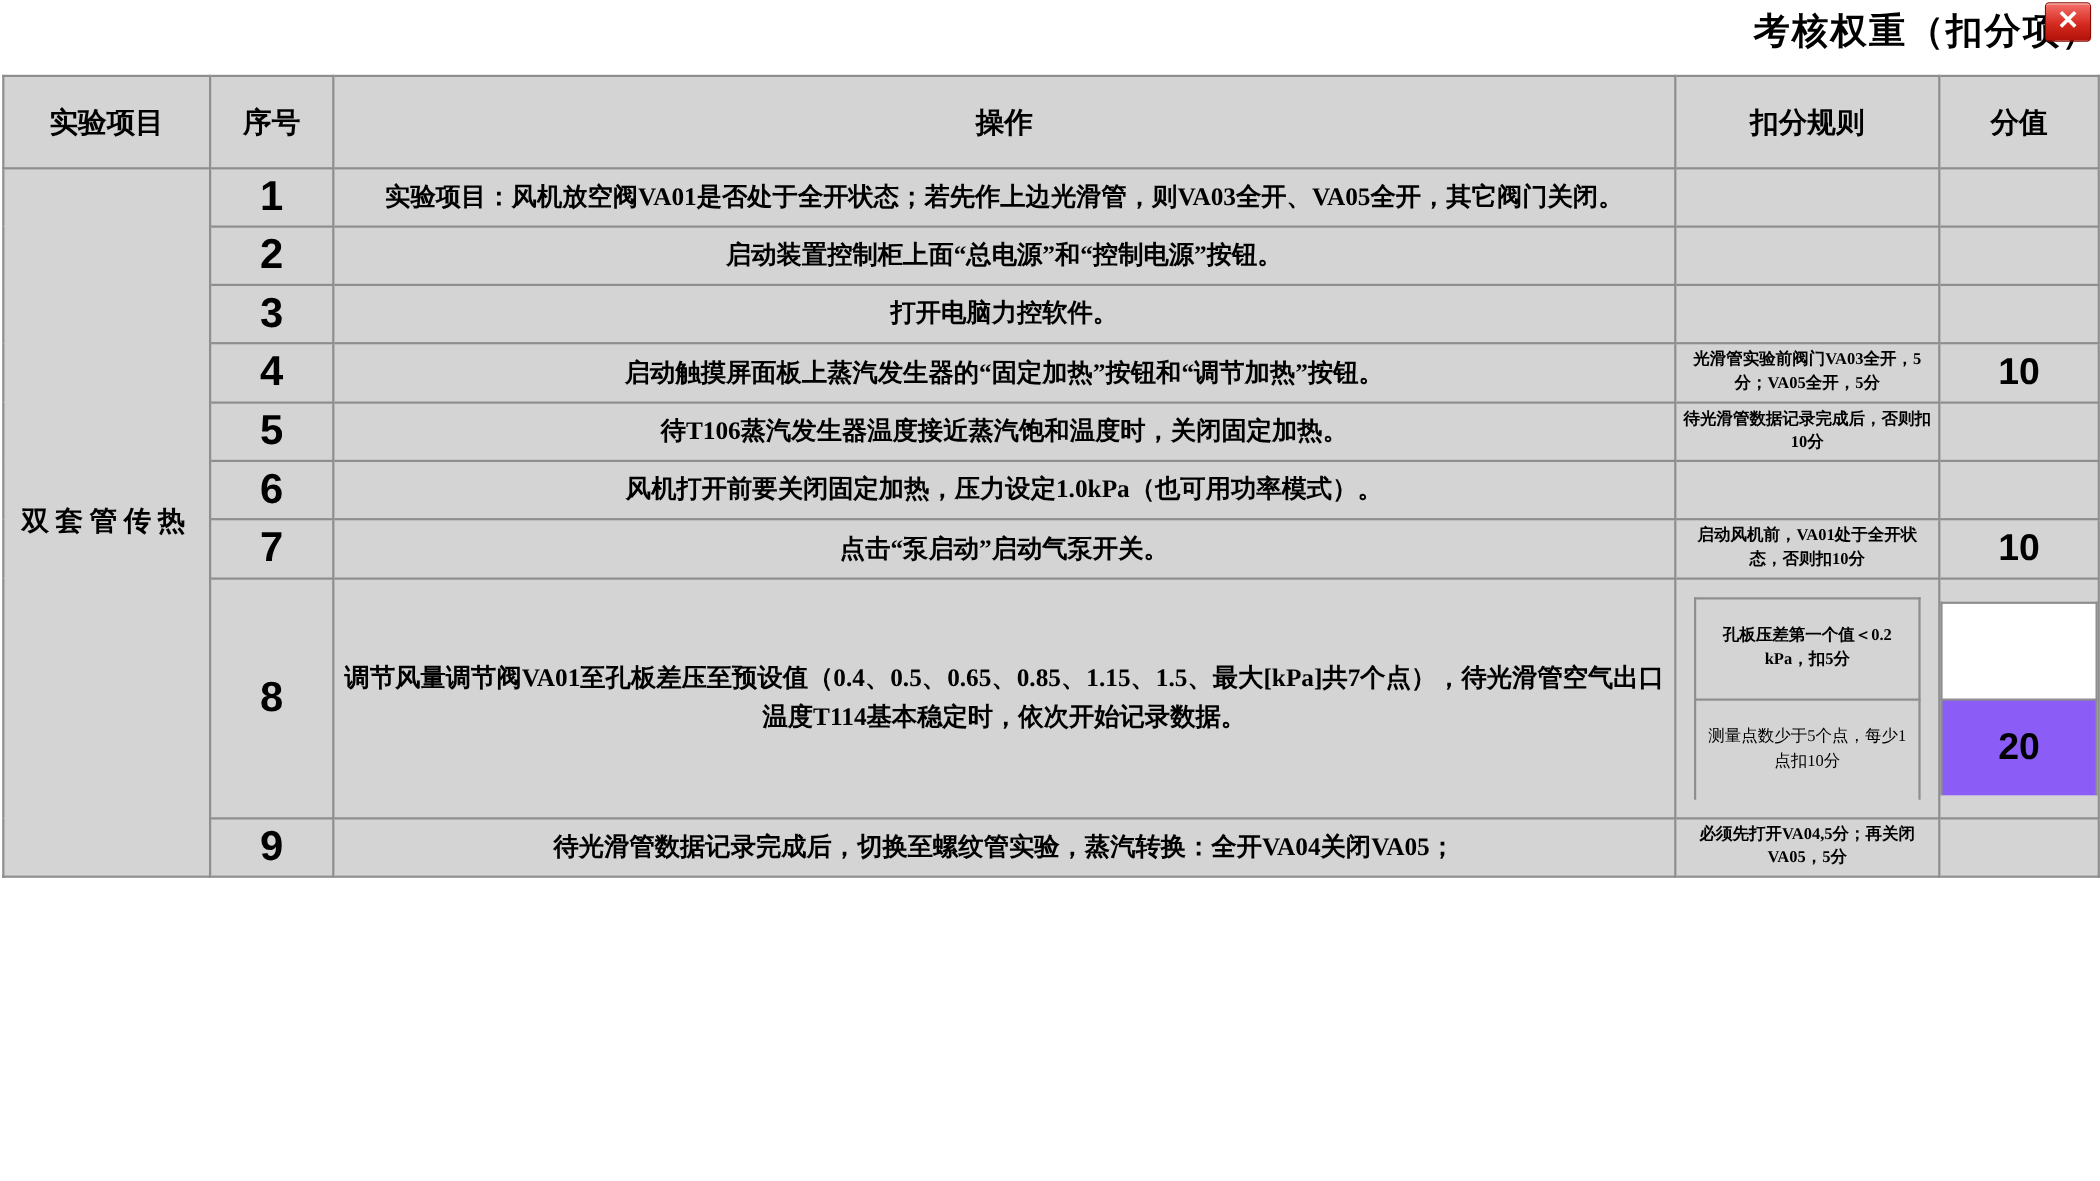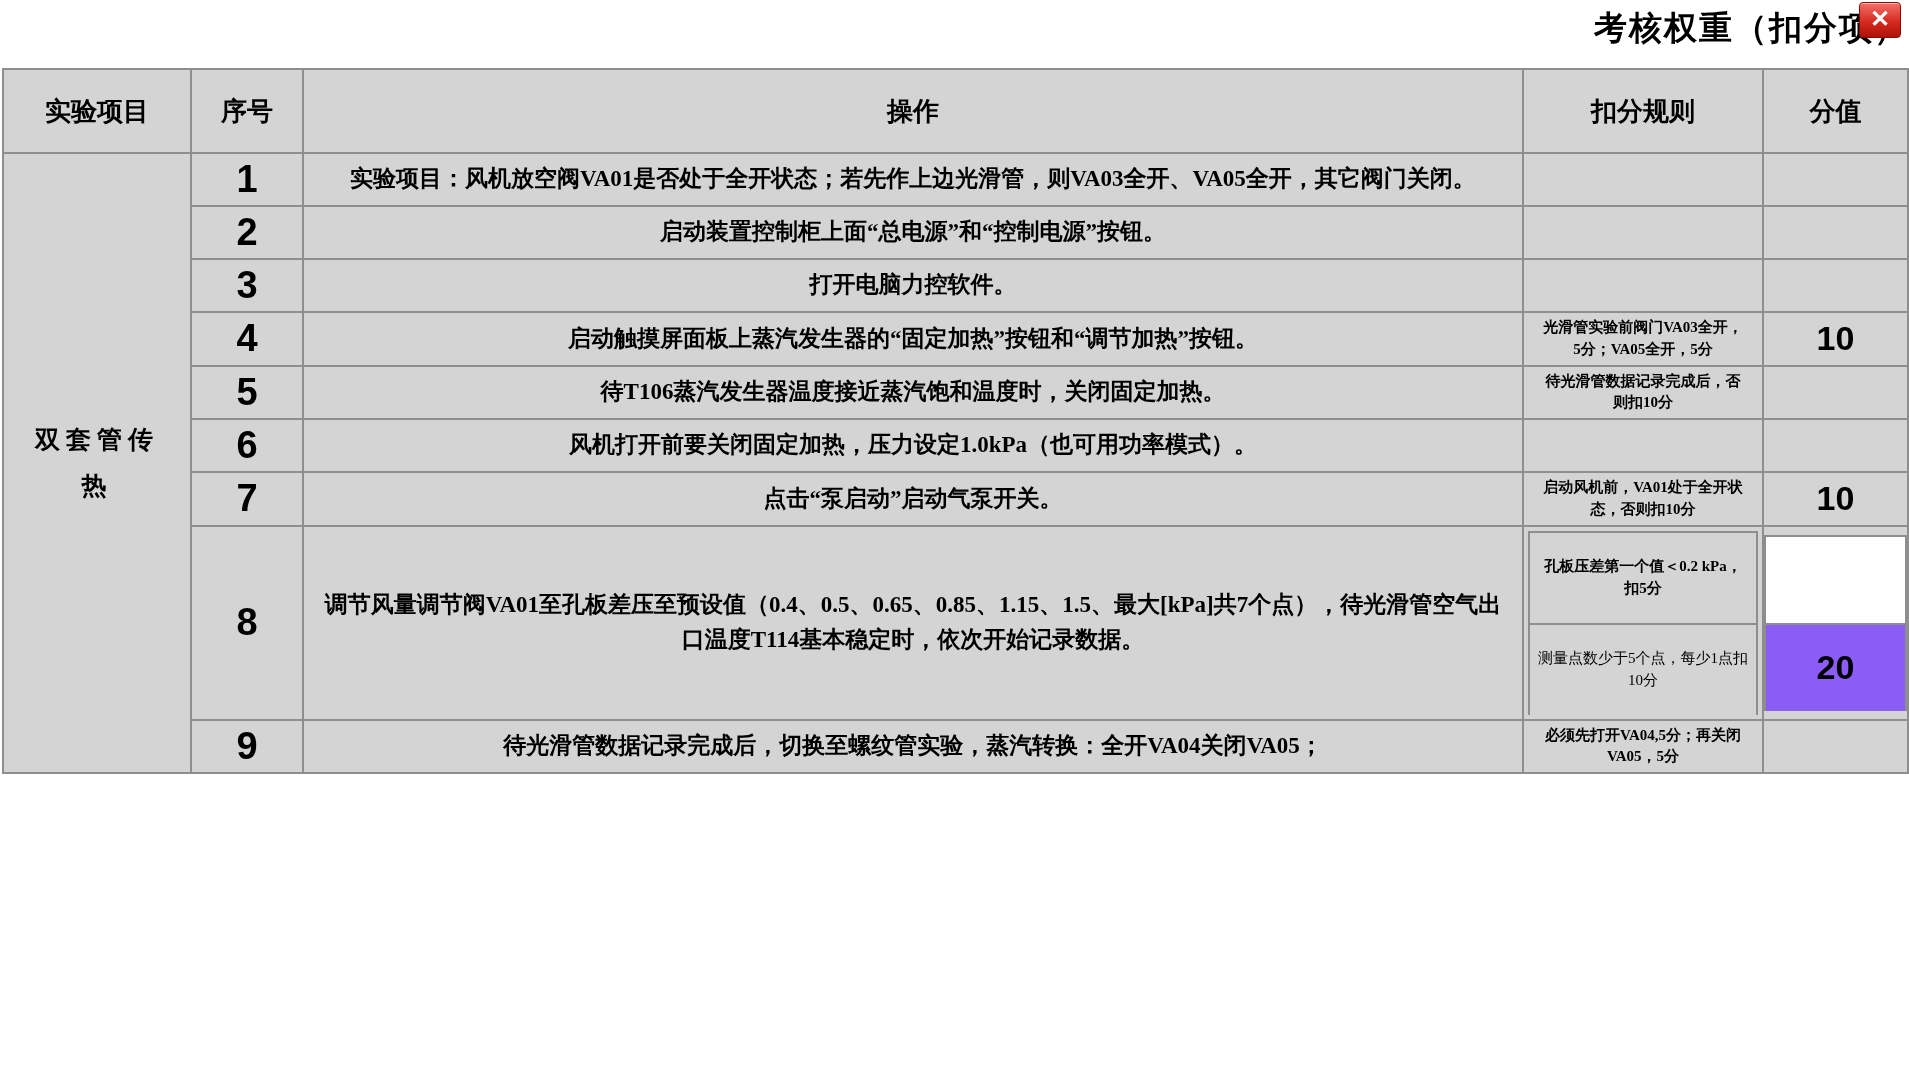--- a/index.html
+++ b/index.html
@@ -60,21 +60,21 @@
   }
   table.sheet {
     border-collapse: collapse;
     width: 1905px;
     margin-left: 2px;
     table-layout: fixed;
   }
   table.sheet td, table.sheet th {
     border: 2px solid #8e8e8e;
     background: #d4d4d4;
-    padding: 4px 18px;
+    padding: 4px 6px;
     vertical-align: middle;
     text-align: center;
     font-weight: bold;
   }
   th.hdr {
     height: 74px;
     font-size: 26px;
     background: #d4d4d4;
   }
   col.c-item  { width: 188px; }
@@ -191,21 +191,21 @@
         </tr>
         <tr>
           <td class="no-cell">7</td>
           <td class="op-cell">点击“泵启动”启动气泵开关。</td>
           <td class="rule-cell">启动风机前，VA01处于全开状态，否则扣10分</td>
           <td class="score-cell">10</td>
         </tr>
         <tr>
           <td class="no-cell">8</td>
           <td class="op-cell">调节风量调节阀VA01至孔板差压至预设值（0.4、0.5、0.65、0.85、1.15、1.5、最大[kPa]共7个点），待光滑管空气出口温度T114基本稳定时，依次开始记录数据。</td>
-          <td class="rule-cell" style="padding:4px">
+          <td class="rule-cell" style="padding:16px">
             <table class="nested">
               <tbody>
                   <tr>
                     <td style="height:78px;padding:6px 8px;font-size:15px;line-height:1.45;text-align:center;font-weight:bold;">孔板压差第一个值＜0.2 kPa，扣5分</td>
                   </tr>
               <tr>
                     <td style="height:78px;padding:6px 8px;font-size:15px;line-height:1.45;text-align:center;font-weight:normal;">测量点数少于5个点，每少1点扣10分</td>
                   </tr>
             </tbody>
               </table>

